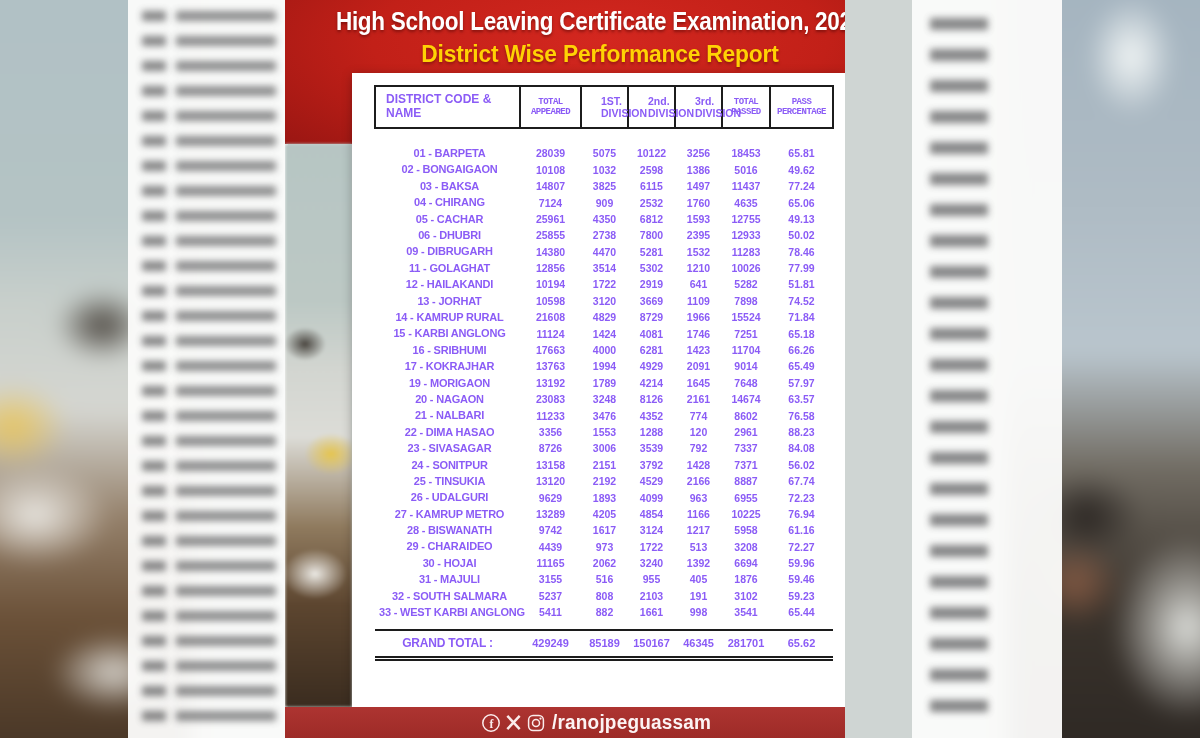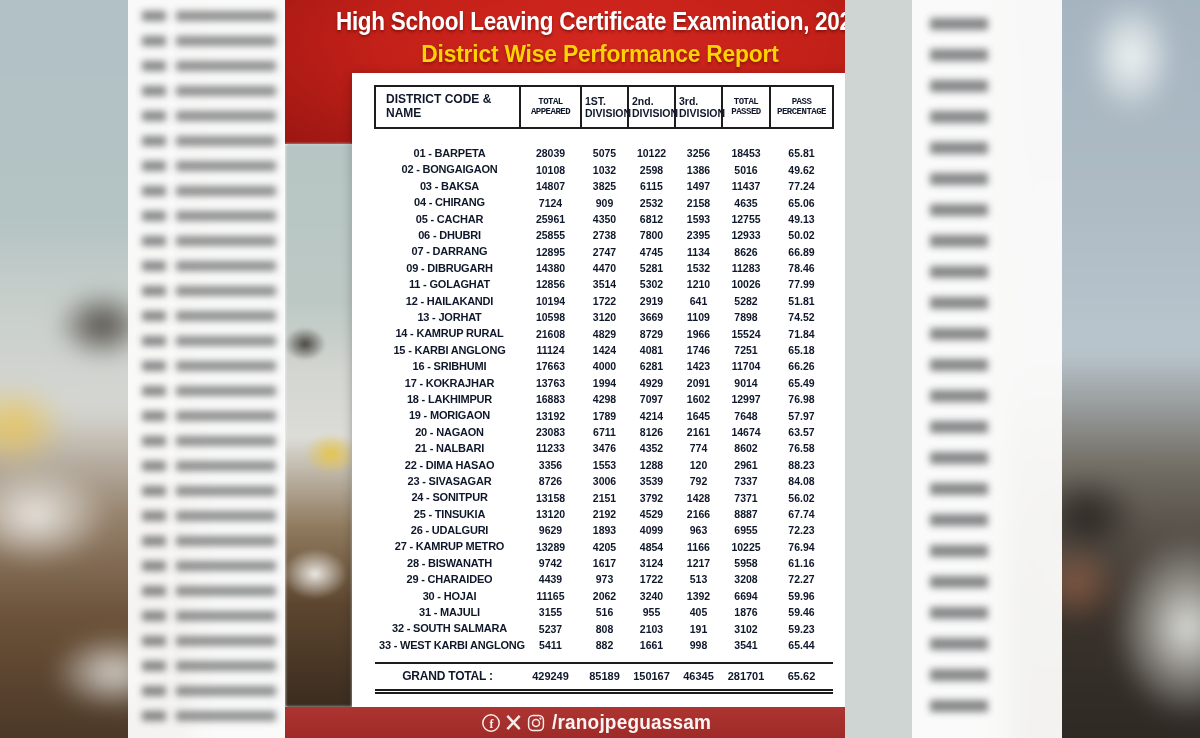--- a/index.html
+++ b/index.html
@@ -83,34 +83,34 @@
     transform:scaleX(.95);transform-origin:50% 50%;
     text-shadow:0 2px 3px rgba(60,0,0,.4);white-space:nowrap;
   }
   
   .card{
     position:absolute;left:67px;top:73px;width:494px;height:634px;
     background:#ffffff;box-shadow:0 2px 10px rgba(0,0,0,.28);
   }
   table.report{
     position:absolute;left:22px;top:12px;width:458px;
-    border-collapse:collapse;table-layout:fixed;color:#0f172a;
+    border-collapse:collapse;table-layout:fixed;color:#8b5cf6;
   }
   table.report col.c0{width:145px}
   table.report col.c1{width:61px}
   table.report col.c2{width:47px}
   table.report col.c3{width:47px}
   table.report col.c4{width:47px}
   table.report col.c5{width:48px}
   table.report col.c6{width:63px}
   thead th{
     border:2px solid #1c1c1c;height:38px;padding:1px 2px;
     font-weight:700;vertical-align:middle;white-space:pre-line;line-height:1.15;
   }
-  thead th.h-sans{font-family:"Liberation Sans",sans-serif;font-size:10.5px;text-align:left;padding-left:3px;}
+  thead th.h-sans{font-family:"Liberation Sans",sans-serif;font-size:10.5px;text-align:left;padding-left:19px;}
   thead th.h-name{font-family:"Liberation Sans",sans-serif;font-size:12px;text-align:left;padding-left:10px;}
   thead th.h-mono{font-family:"Liberation Mono",monospace;font-size:9px;text-align:center;letter-spacing:-.5px;}
   tbody tr.spacer{height:4px;}
   tbody td{
     height:16.4px;padding:0;font-size:10.5px;font-weight:700;
     text-align:center;vertical-align:middle;line-height:1;
   }
   tbody td.name{text-align:center;padding-left:4px;font-size:11px;letter-spacing:-.2px;white-space:nowrap;}
   tfoot tr.gap td{height:6px;}
   tfoot tr.total td{
@@ -211,21 +211,21 @@
             <td>6115</td>
             <td>1497</td>
             <td>11437</td>
             <td>77.24</td>
           </tr>
           <tr>
             <td class="name">04 - CHIRANG</td>
             <td>7124</td>
             <td>909</td>
             <td>2532</td>
-            <td>2158</td>
+            <td>1760</td>
             <td>4635</td>
             <td>65.06</td>
           </tr>
           <tr>
             <td class="name">05 - CACHAR</td>
             <td>25961</td>
             <td>4350</td>
             <td>6812</td>
             <td>1593</td>
             <td>12755</td>
@@ -234,29 +234,20 @@
           <tr>
             <td class="name">06 - DHUBRI</td>
             <td>25855</td>
             <td>2738</td>
             <td>7800</td>
             <td>2395</td>
             <td>12933</td>
             <td>50.02</td>
           </tr>
           <tr>
-            <td class="name">07 - DARRANG</td>
-            <td>12895</td>
-            <td>2747</td>
-            <td>4745</td>
-            <td>1134</td>
-            <td>8626</td>
-            <td>66.89</td>
-          </tr>
-          <tr>
             <td class="name">09 - DIBRUGARH</td>
             <td>14380</td>
             <td>4470</td>
             <td>5281</td>
             <td>1532</td>
             <td>11283</td>
             <td>78.46</td>
           </tr>
           <tr>
             <td class="name">11 - GOLAGHAT</td>
@@ -315,41 +306,32 @@
           <tr>
             <td class="name">17 - KOKRAJHAR</td>
             <td>13763</td>
             <td>1994</td>
             <td>4929</td>
             <td>2091</td>
             <td>9014</td>
             <td>65.49</td>
           </tr>
           <tr>
-            <td class="name">18 - LAKHIMPUR</td>
-            <td>16883</td>
-            <td>4298</td>
-            <td>7097</td>
-            <td>1602</td>
-            <td>12997</td>
-            <td>76.98</td>
-          </tr>
-          <tr>
             <td class="name">19 - MORIGAON</td>
             <td>13192</td>
             <td>1789</td>
             <td>4214</td>
             <td>1645</td>
             <td>7648</td>
             <td>57.97</td>
           </tr>
           <tr>
             <td class="name">20 - NAGAON</td>
             <td>23083</td>
-            <td>6711</td>
+            <td>3248</td>
             <td>8126</td>
             <td>2161</td>
             <td>14674</td>
             <td>63.57</td>
           </tr>
           <tr>
             <td class="name">21 - NALBARI</td>
             <td>11233</td>
             <td>3476</td>
             <td>4352</td>

